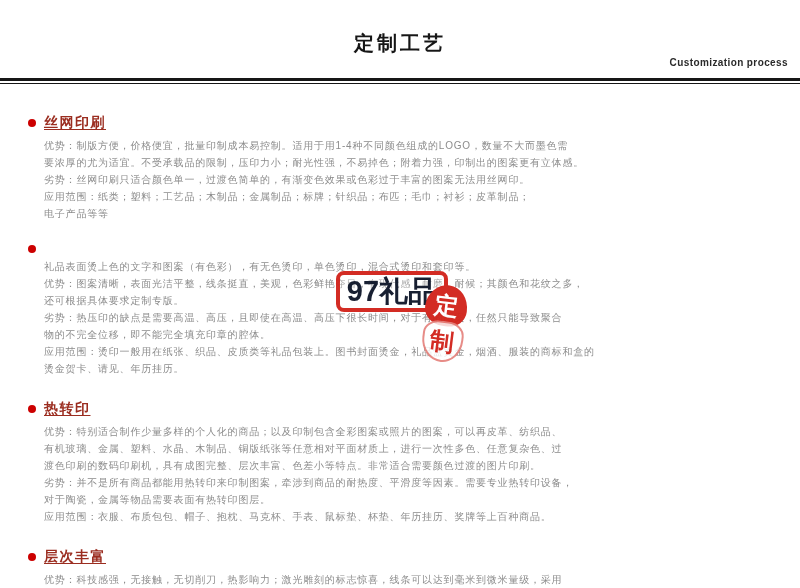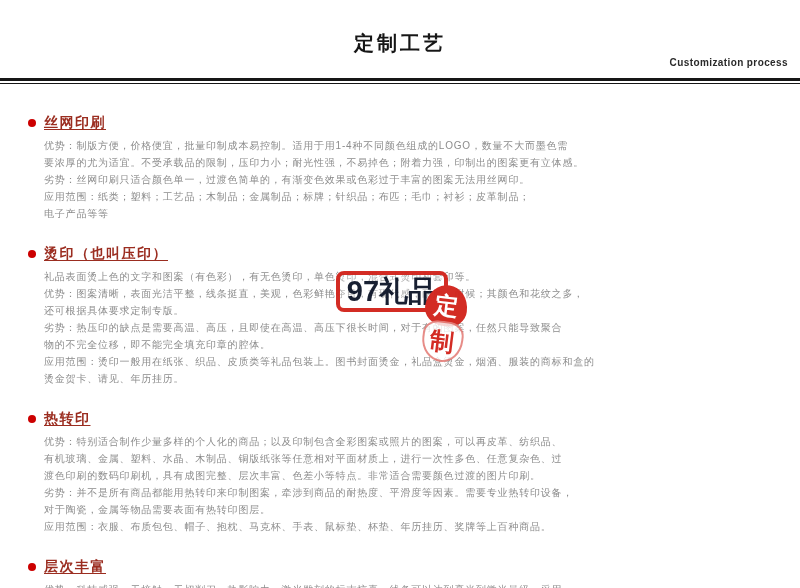--- a/index.html
+++ b/index.html
@@ -105,21 +105,20 @@
     <div class="sec-body">优势：制版方便，价格便宜，批量印制成本易控制。适用于用1-4种不同颜色组成的LOGO，数量不大而墨色需
 要浓厚的尤为适宜。不受承载品的限制，压印力小；耐光性强，不易掉色；附着力强，印制出的图案更有立体感。
 劣势：丝网印刷只适合颜色单一，过渡色简单的，有渐变色效果或色彩过于丰富的图案无法用丝网印。
 应用范围：纸类；塑料；工艺品；木制品；金属制品；标牌；针织品；布匹；毛巾；衬衫；皮革制品；
 电子产品等等</div>
   </section>
 
   <section class="sec">
     <div class="sec-head">
       <span class="bullet"></span>
-      <span class="sec-title">烫印（也叫压印）</span>
     </div>
     <div class="sec-body">礼品表面烫上色的文字和图案（有色彩），有无色烫印，单色烫印，混合式烫印和套印等。
 优势：图案清晰，表面光洁平整，线条挺直，美观，色彩鲜艳夺目，有现代感；耐磨，耐候；其颜色和花纹之多，
 还可根据具体要求定制专版。
 劣势：热压印的缺点是需要高温、高压，且即使在高温、高压下很长时间，对于有的图案，任然只能导致聚合
 物的不完全位移，即不能完全填充印章的腔体。
 应用范围：烫印一般用在纸张、织品、皮质类等礼品包装上。图书封面烫金，礼品盒烫金，烟酒、服装的商标和盒的
 烫金贺卡、请见、年历挂历。</div>
   </section>
 

